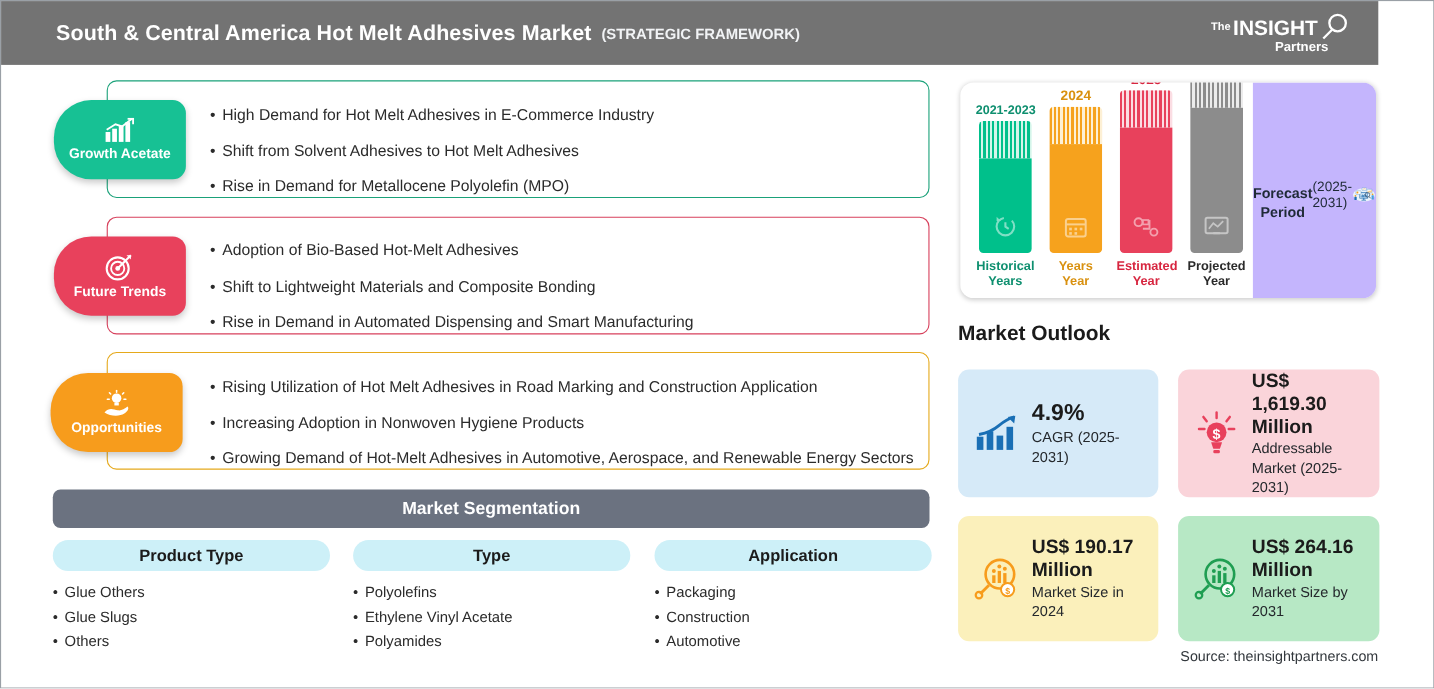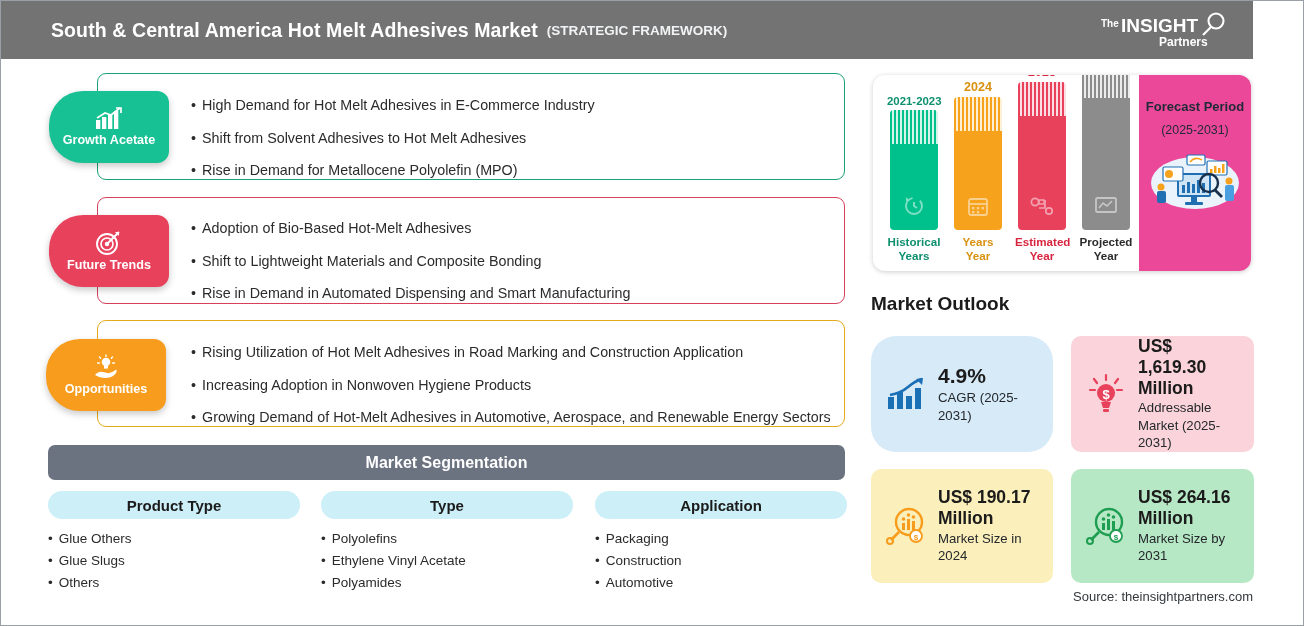--- a/index.html
+++ b/index.html
@@ -116,36 +116,36 @@
   .fc-bars { position: absolute; left: 14px; top: 0; width: 252px; height: 196px; }
   .fc-bar-wrap { position: absolute; bottom: 8px; width: 54px; text-align: center; }
   .fc-year { font-size: 12.5px; font-weight: bold; margin-bottom: 3px; white-space: nowrap; }
   .fc-bar { width: 48px; margin: 0 auto; border-radius: 4px; overflow: hidden; position: relative; }
   .fc-stripe { height: 34px; }
   .fc-solid { position: relative; }
   .fc-solid svg { position: absolute; left: 50%; transform: translateX(-50%); bottom: 13px; opacity: .5; }
   .fc-label { font-size: 11.6px; font-weight: bold; line-height: 1.2; margin-top: 5px; }
   .fc-right {
     position: absolute; right: 0; top: 0; width: 112px; height: 196px;
-    background: #ec4899;
-    display: flex; flex-direction: column; align-items: center;
+    background: #c4b5fd;
+    display: flex; flex-direction: row; align-items: center;
   }
   .fc-right-title { margin-top: 24px; text-align: center; font-size: 13px; font-weight: bold; color: #1f2a37; line-height: 1.3; }
   .fc-right-sub { margin-top: 7px; font-size: 12.4px; color: #1f2a37; }
 
   
   .outlook-title {
     position: absolute; left: 870px; top: 292px;
     font-size: 19px; font-weight: bold; color: #1b1b1b;
   }
   .ocard {
     position: absolute; border-radius: 10px;
     display: flex; align-items: center; padding: 0 10px;
   }
-  .ocard-blue   { left: 870px;  top: 335px; width: 182px; height: 116px; background: #d6eaf8; border-radius: 25px; }
+  .ocard-blue   { left: 870px;  top: 335px; width: 182px; height: 116px; background: #d6eaf8; }
   .ocard-pink   { left: 1070px; top: 335px; width: 183px; height: 116px; background: #fad4da; }
   .ocard-yellow { left: 870px;  top: 468px; width: 182px; height: 114px; background: #fbf0bb; }
   .ocard-green  { left: 1070px; top: 468px; width: 183px; height: 114px; background: #b7e8c5; }
   .ocard-icon { flex: 0 0 auto; width: 50px; display: flex; justify-content: center; }
   .ocard-body { margin-left: 7px; }
   .ocard-value { font-size: 17.5px; font-weight: bold; color: #1b1b1b; line-height: 1.18; }
   .ocard-value.big { font-size: 21px; }
   .ocard-desc { font-size: 13.2px; color: #24282c; line-height: 1.33; margin-top: 1px; }
 
   .source {

